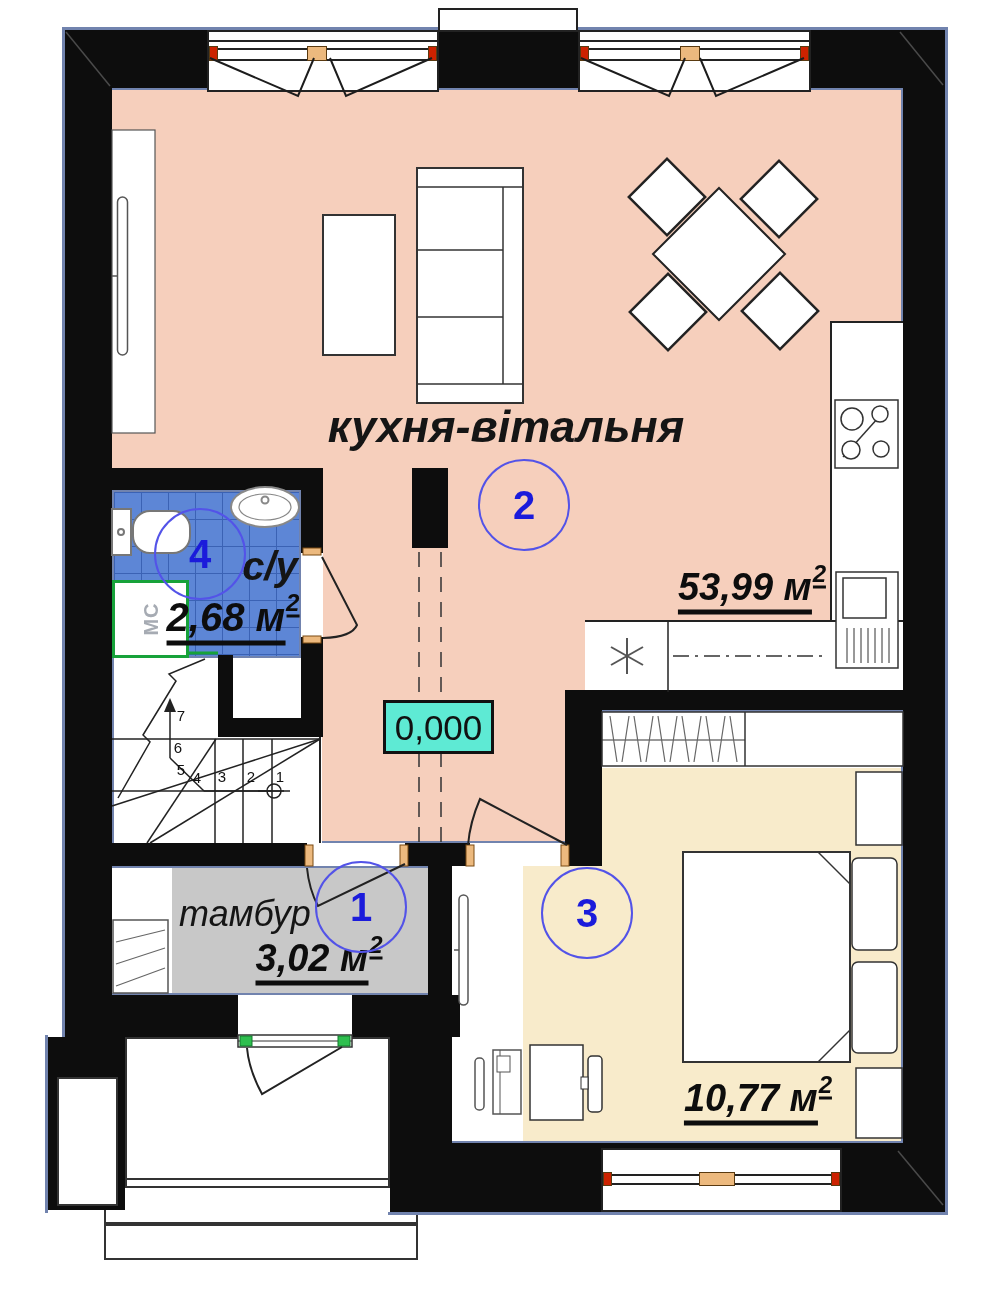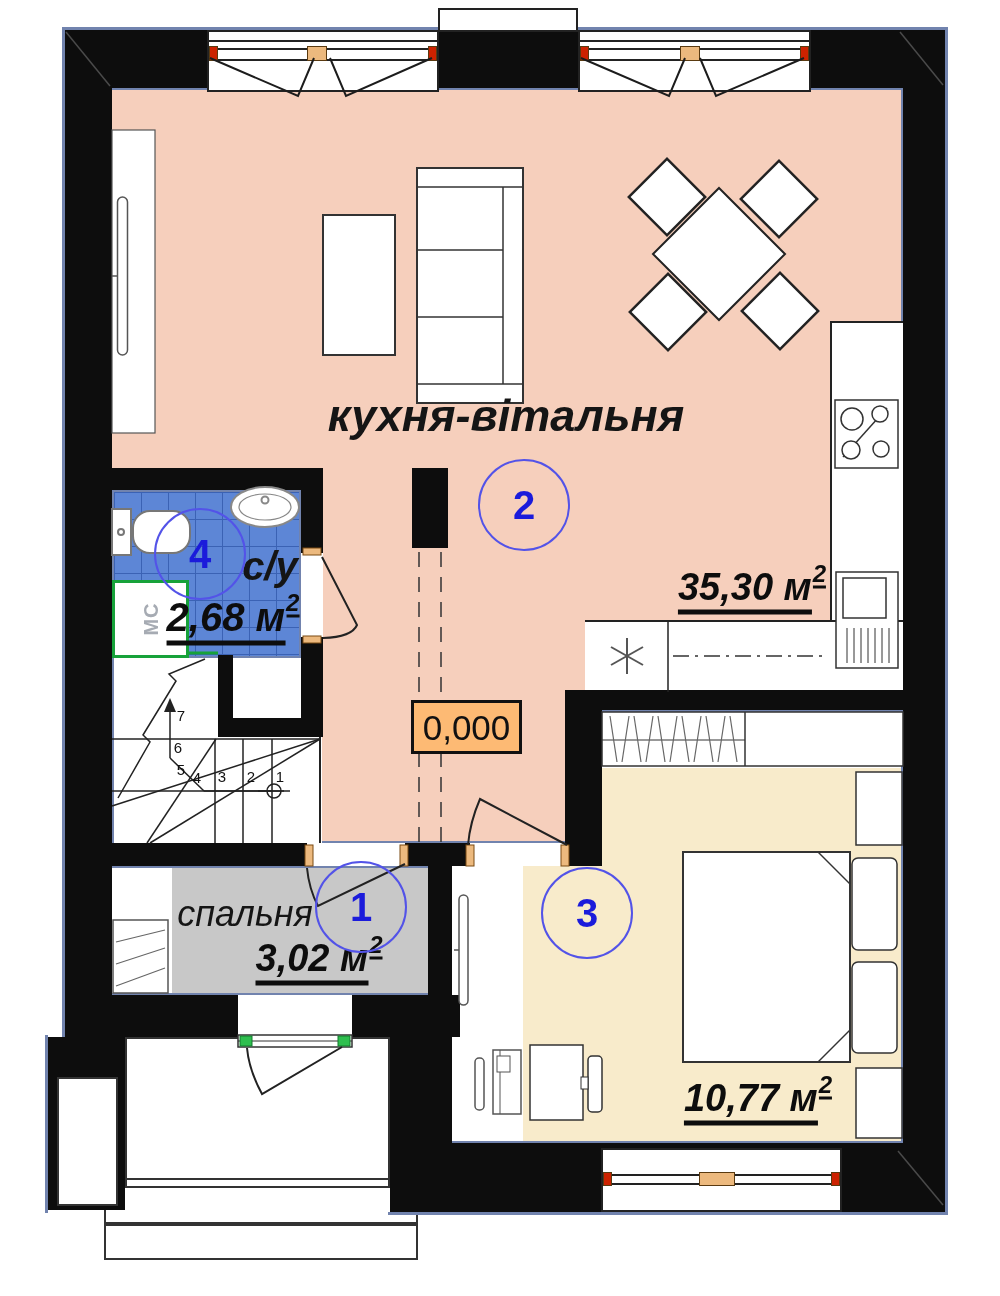--- a/index.html
+++ b/index.html
@@ -12,21 +12,21 @@
   .rlabel{font:italic 400 42px/1 "Liberation Sans",sans-serif;color:#151515;white-space:nowrap;}
   .rlabel.sm{font-size:36px;}
   .sulabel{font:italic 700 40px/1 "Liberation Sans",sans-serif;color:#151515;white-space:nowrap;}
   .arealbl{display:flex;align-items:flex-start;white-space:nowrap;}
   .area{font:italic 700 38px/1 "Liberation Sans",sans-serif;color:#0d0d0d;border-bottom:5px solid #0d0d0d;padding-bottom:4px;}
   .area.sm{font-size:40px;}
   .supx{font:italic 700 24px/1 "Liberation Sans",sans-serif;color:#0d0d0d;border-bottom:3px solid #0d0d0d;margin-left:1px;transform:translateY(-6px);}
   .circ{position:absolute;width:88px;height:88px;border:2px solid #5353e8;border-radius:50%;display:flex;align-items:center;justify-content:center;background:transparent;}
   .num{font:700 40px/1 "Liberation Sans",sans-serif;color:#1b1bdb;}
   .snum{font:400 15px/1 "Liberation Sans",sans-serif;color:#111;}
-  .elevbox{position:absolute;left:383px;top:700px;width:105px;height:48px;background:#fdba74;border:3px solid #111;display:flex;align-items:center;justify-content:center;margin-left:28px;}
+  .elevbox{position:absolute;left:383px;top:700px;width:105px;height:48px;background:#5eead4;border:3px solid #111;display:flex;align-items:center;justify-content:center;}
   .elev{font:400 35px/1 "Liberation Sans",sans-serif;color:#111;}
   .mcbox{position:absolute;left:112px;top:580px;width:71px;height:72px;background:#fff;border:3px solid #17a23a;display:flex;align-items:center;justify-content:center;}
   .mc{font:700 20px/1 "Liberation Sans",sans-serif;color:#a6abb3;transform:rotate(-90deg);letter-spacing:1px;}
   .win{position:absolute;background:#fff;border:2px solid #222;}
   .wl{position:absolute;left:0;right:0;height:2px;background:#222;}
   .mark{position:absolute;border:1px solid #5a3a10;}
   .tile{background-color:#5d86d6;background-image:linear-gradient(#3b62b4 1.5px,transparent 1.5px),linear-gradient(90deg,#3b62b4 1.5px,transparent 1.5px);background-size:27px 27px;}
 </style>
 </head>
 <body>
@@ -297,35 +297,35 @@
     <g fill="#fff" stroke="#555" stroke-width="1.5">
       <rect x="113" y="920" width="55" height="73"></rect>
       <g stroke="#666" stroke-width="1.2">
         <line x1="116" y1="942" x2="165" y2="930"></line>
         <line x1="116" y1="964" x2="165" y2="948"></line>
         <line x1="116" y1="986" x2="165" y2="968"></line>
       </g>
     </g>
   </svg>
 
-  <div class="abs ctr title" style="left:506px;top:415px;">кухня-вітальня</div>
+  <div class="abs ctr title" style="left:506px;top:426px;">кухня-вітальня</div>
 
   <div class="elevbox">
     <span class="elev">0,000</span>
   </div>
 
   <div class="mcbox">
     <span class="mc">МС</span>
   </div>
 
   <div class="abs ctr sulabel" style="left:270px;top:566px;">с/у</div>
-  <div class="abs ctr rlabel sm" style="left:245px;top:914px;">спальня</div>
+  <div class="abs ctr rlabel sm" style="left:245px;top:914px;">тамбур</div>
 
   <div class="abs ctr arealbl" style="left:752px;top:591px;">
-    <span class="area">35,30 м</span>
+    <span class="area">53,99 м</span>
       <span class="supx">2</span>
   </div>
   <div class="abs ctr arealbl" style="left:233px;top:621px;">
     <span class="area sm">2,68 м</span>
       <span class="supx">2</span>
   </div>
   <div class="abs ctr arealbl" style="left:319px;top:962px;justify-content:space-between;">
     <span class="area">3,02 м</span>
       <span class="supx">2</span>
   </div>

